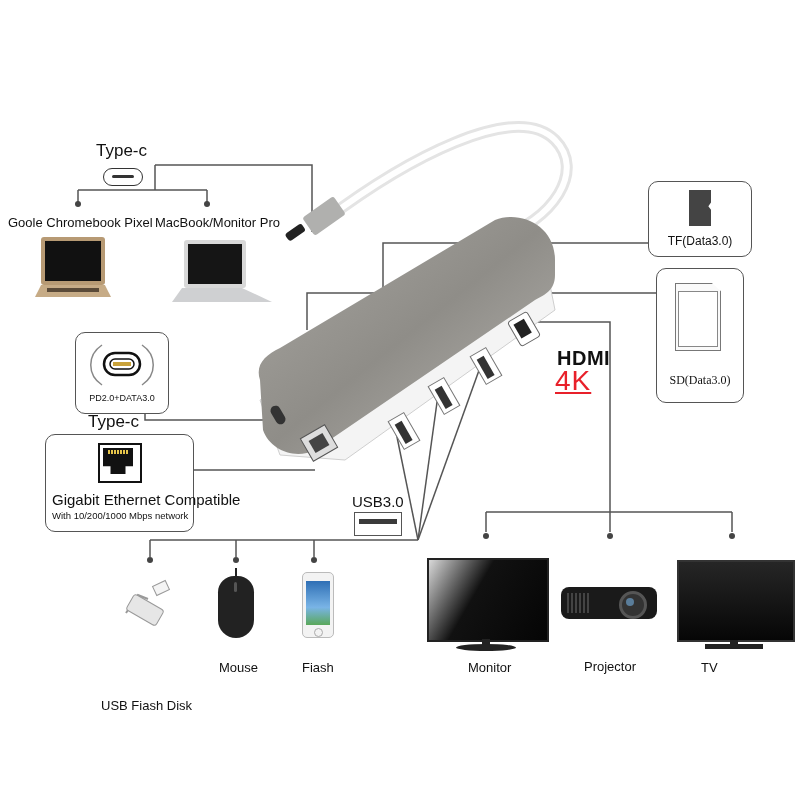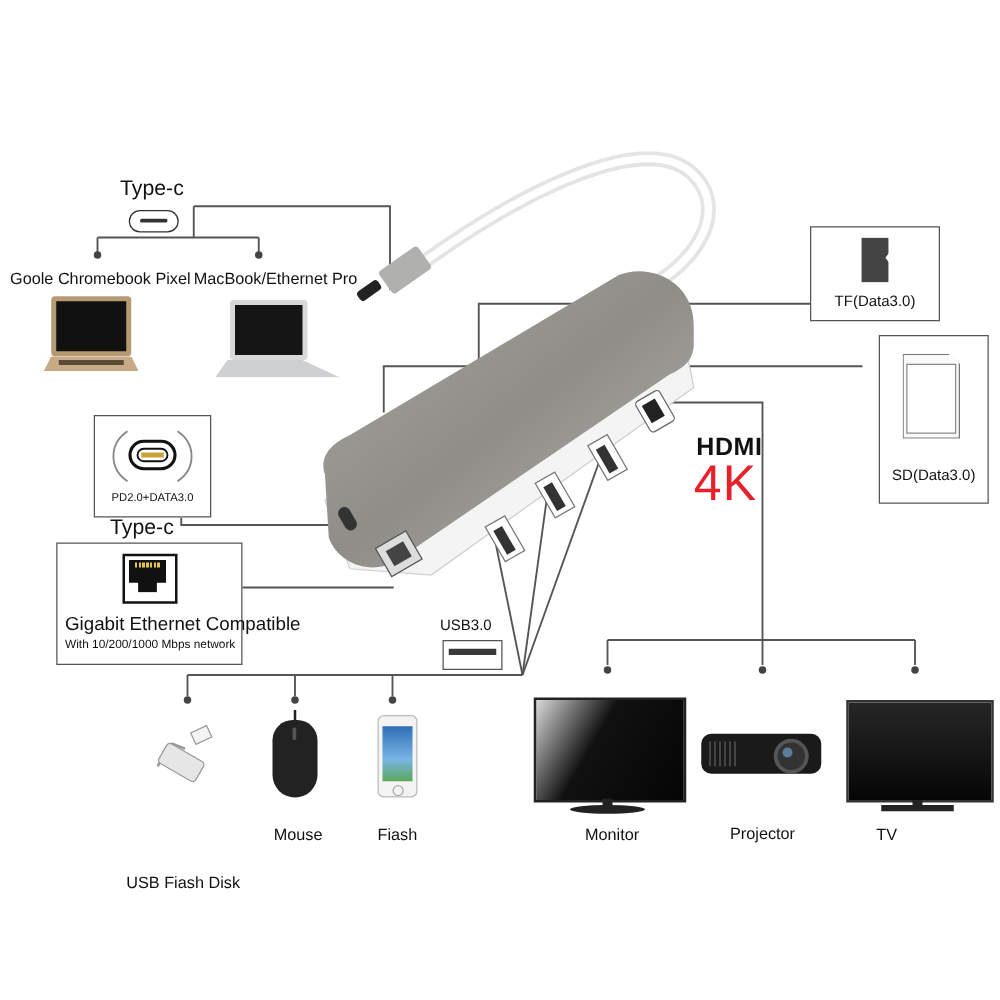--- a/index.html
+++ b/index.html
@@ -1,24 +1,24 @@
 <!DOCTYPE html>
 <html><head>
 <meta charset="utf-8">
 <style>
   html, body { margin: 0; padding: 0; background: #ffffff; }
   body { width: 800px; height: 800px; position: relative; overflow: hidden;
          font-family: "Liberation Sans", "DejaVu Sans", sans-serif; color: #111; }
   .abs { position: absolute; }
   .label { position: absolute; font-size: 13px; color: #111; white-space: nowrap; }
   .label-lg { position: absolute; font-size: 17px; color: #111; white-space: nowrap; }
-  .box { position: absolute; border: 1.5px solid #555; border-radius: 0; background: #fff; }
+  .box { position: absolute; border: 1.5px solid #555; border-radius: 10px; background: #fff; }
   svg.wires { position: absolute; left: 0; top: 0; }
   .hdmi-text { position: absolute; font-size: 20px; color: #111; letter-spacing: 0.5px; font-weight: bold; }
-  .k4-text { position: absolute; font-size: 40px; font-weight: normal; letter-spacing: 1px; }
+  .k4-text { position: absolute; font-size: 28px; font-weight: normal; letter-spacing: 1px; text-decoration: underline; }
 </style>
 </head>
 <body>
 
 <svg class="wires" width="800" height="800">
   <g stroke="#555" stroke-width="1.5" fill="none">
 
     <path d="M155 165 H312 V232"></path>
     <path d="M155 165 V190"></path>
     <path d="M78 190 H207"></path>
@@ -59,21 +59,21 @@
     <circle cx="732" cy="536" r="3"></circle>
   </g>
 </svg>
 
 <div class="label-lg" style="left:96px; top:141px;">Type-c</div>
 <div class="abs" style="left:103px; top:168px; width:38px; height:16px; border:1.5px solid #333; border-radius:9px;">
   <div class="abs" style="left:8px; top:6px; width:22px; height:3px; background:#333; border-radius:2px;"></div>
 </div>
 
 <div class="label" style="left:8px; top:215px;text-align:center;">Goole Chromebook Pixel</div>
-<div class="label" style="left:155px; top:215px;">MacBook/Ethernet Pro</div>
+<div class="label" style="left:155px; top:215px;">MacBook/Monitor Pro</div>
 
 <div class="abs" style="left:35px; top:237px; width:80px; height:70px;">
   <div class="abs" style="left:6px; top:0; width:64px; height:48px; background:#b79a74; border-radius:3px;"></div>
   <div class="abs" style="left:10px; top:4px; width:56px; height:40px; background:#111;"></div>
   <div class="abs" style="left:0; top:48px; width:76px; height:12px; background:#c6ab86; clip-path:polygon(8% 0,92% 0,100% 100%,0 100%);"></div>
   <div class="abs" style="left:12px; top:51px; width:52px; height:4px; background:#5a4a38;"></div>
 </div>
 
 <div class="abs" style="left:172px; top:240px; width:105px; height:68px;">
   <div class="abs" style="left:12px; top:0; width:62px; height:48px; background:#d8d8d8; border-radius:3px;"></div>
@@ -132,31 +132,31 @@
 
 <div class="box" style="left:45px; top:434px; width:147px; height:96px;">
   <div class="abs" style="left:52px; top:8px; width:40px; height:36px; background:#fff; border:2px solid #111;">
     <div class="abs" style="left:3px; top:3px; width:30px; height:26px; background:#111; clip-path:polygon(0 0,100% 0,100% 70%,75% 70%,75% 100%,25% 100%,25% 70%,0 70%);"></div>
     <div class="abs" style="left:8px; top:5px; width:20px; height:4px; background:repeating-linear-gradient(90deg,#e6c44a 0 2px,#111 2px 3px);"></div>
   </div>
   <div class="abs" style="left:6px; top:56px; font-size:15px; color:#111; white-space:nowrap;">Gigabit Ethernet Compatible</div>
   <div class="abs" style="left:6px; top:75px; font-size:9.5px; color:#111; white-space:nowrap;">With 10/200/1000 Mbps network</div>
 </div>
 
-<div class="abs" style="left:352px; top:493px; font-size:12px; color:#111;">USB3.0</div>
+<div class="abs" style="left:352px; top:493px; font-size:15px; color:#111;">USB3.0</div>
 <div class="abs" style="left:354px; top:512px; width:46px; height:22px; border:1.5px solid #555; background:#fff;">
   <div class="abs" style="left:4px; top:6px; width:38px; height:5px; background:#3a3a3a;"></div>
 </div>
 
 <div class="box" style="left:648px; top:181px; width:102px; height:74px;">
   <div class="abs" style="left:40px; top:8px; width:22px; height:36px; background:#444; clip-path:polygon(0 0,100% 0,100% 35%,88% 45%,100% 55%,100% 100%,0 100%);"></div>
   <div class="abs" style="left:0; right:0; top:52px; text-align:center; font-size:12px; color:#111;">TF(Data3.0)</div>
 </div>
 
-<div class="box" style="left:703px; top:268px; width:86px; height:133px;">
+<div class="box" style="left:656px; top:268px; width:86px; height:133px;font-family:Liberation Serif, serif;">
   <div class="abs" style="left:18px; top:14px; width:46px; height:68px;">
     <div class="abs" style="left:0; top:0; width:44px; height:66px; border:1.5px solid #777; clip-path:polygon(0 0,80% 0,100% 12%,100% 100%,0 100%); background:#fafafa;"></div>
     <div class="abs" style="left:3px; top:8px; width:38px; height:54px; border:1.5px solid #888; background:#fff;"></div>
   </div>
   <div class="abs" style="left:0; right:0; top:104px; text-align:center; font-size:12px; color:#111;">SD(Data3.0)</div>
 </div>
 
 <div class="hdmi-text" style="left:557px; top:347px;">HDMI</div>
 <div class="k4-text" style="left:555px; top:365px; color:#e8202a;">4K</div>
 

